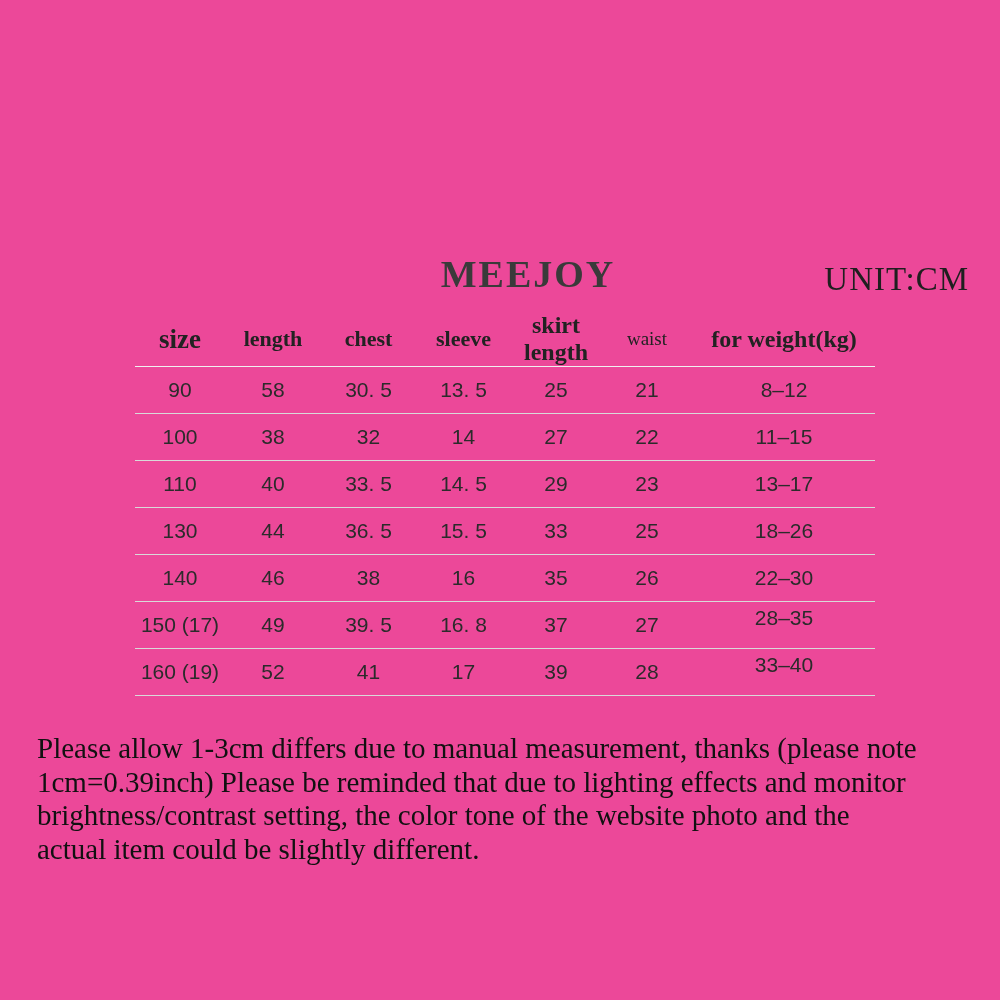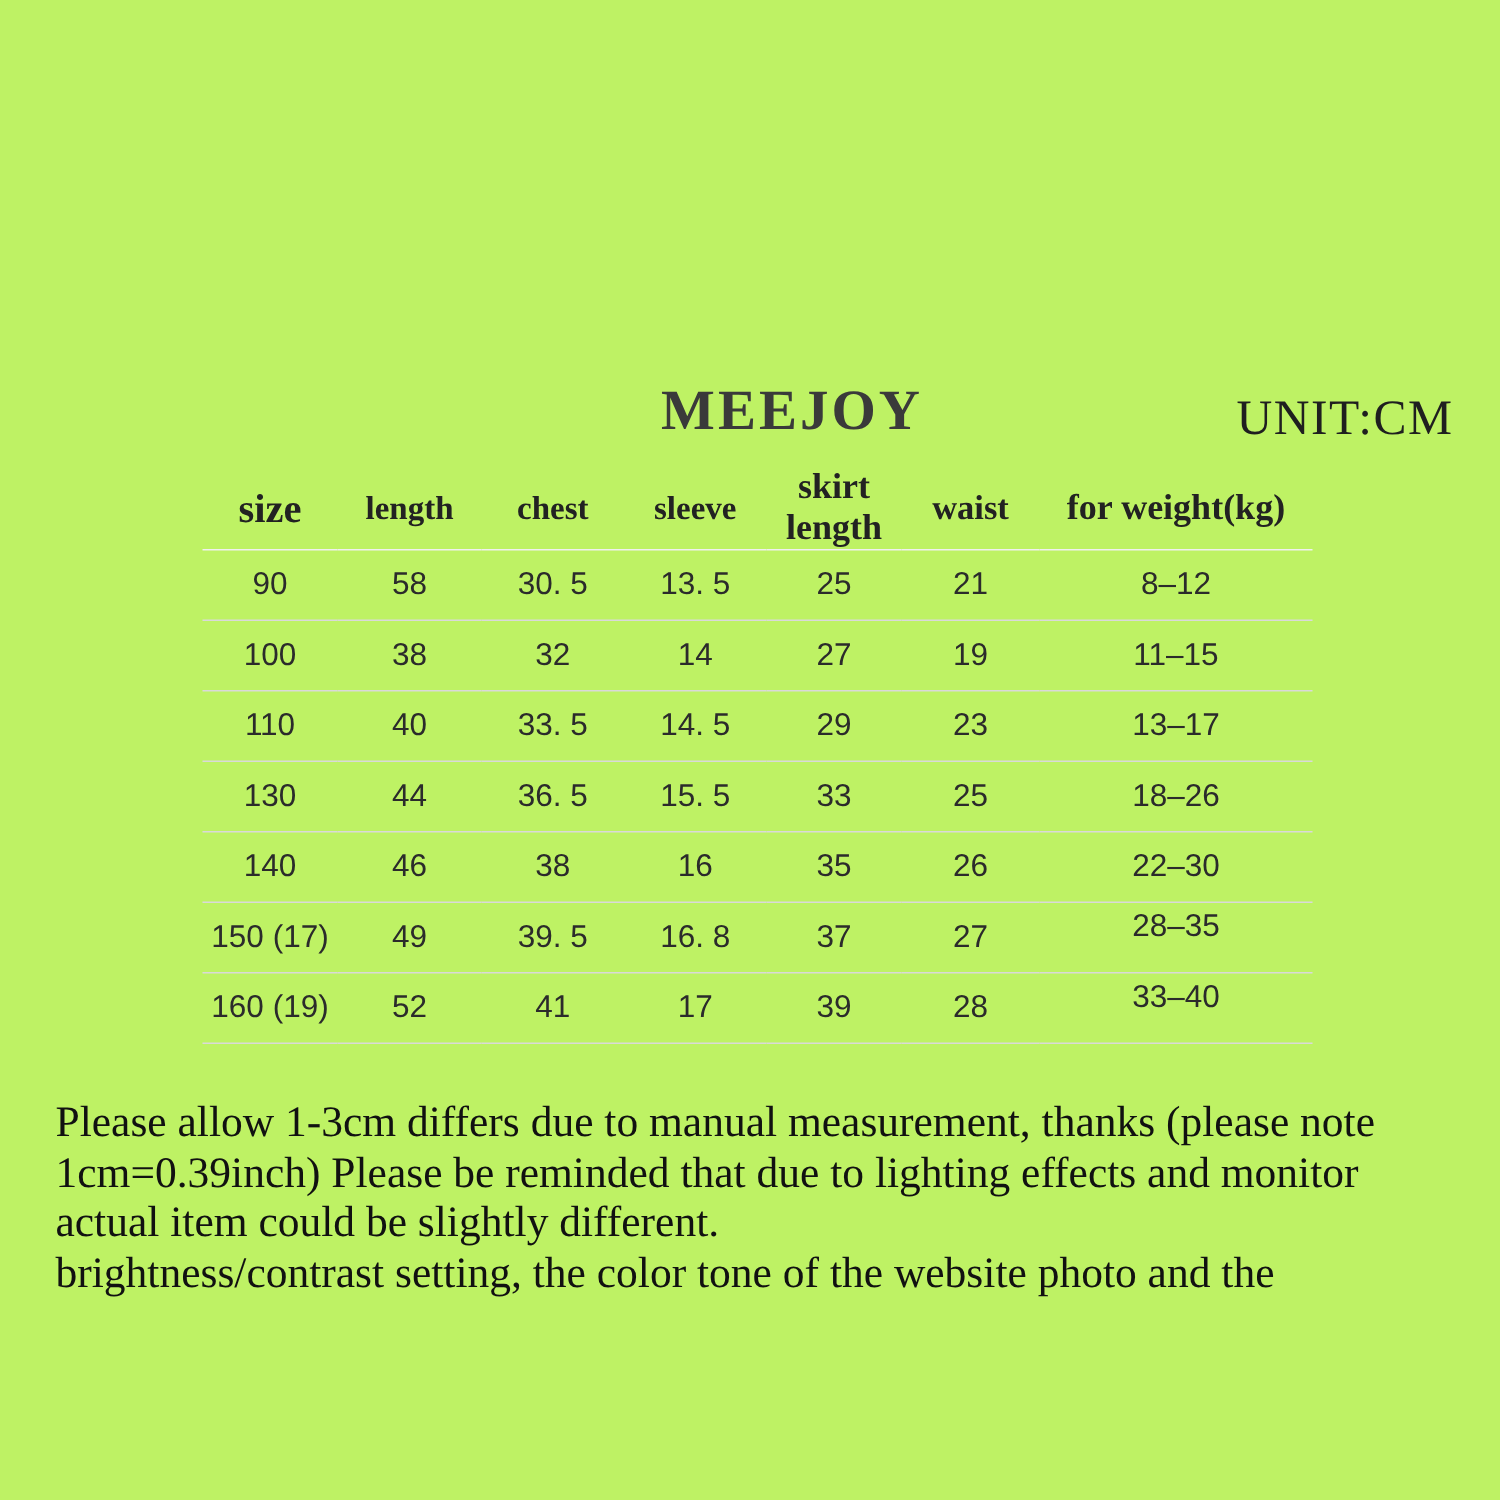--- a/index.html
+++ b/index.html
@@ -1,17 +1,17 @@
 <!DOCTYPE html>
 <html><head>
 <meta charset="utf-8">
 <style>
   html,body{margin:0;padding:0;background:#ffffff;}
   .canvas{
-    position:relative;width:1000px;height:1000px;background:#bef264;overflow:hidden;
+    position:relative;width:1000px;height:1000px;background:#ec4899;overflow:hidden;
     font-family:"Liberation Serif",serif;
   }
   .brand{
     position:absolute;top:252px;left:528px;transform:translateX(-50%);
     font-family:"Liberation Serif",serif;font-weight:700;font-size:38px;
     letter-spacing:2px;color:#3a3a3a;white-space:nowrap;
   }
   .unit{
     position:absolute;top:261px;right:31px;
     font-family:"Liberation Serif",serif;font-size:33px;color:#1f1f1f;
@@ -22,21 +22,21 @@
     border-collapse:collapse;table-layout:fixed;
   }
   .size-table th,.size-table td{text-align:center;padding:0;vertical-align:middle;}
   .size-table thead th{
     height:38px;border-bottom:1px solid #f0f0f0;color:#222222;
     font-family:"Liberation Serif",serif;
   }
   th.h-size{font-size:27px;font-weight:700;}
   th.h-std{font-size:22px;font-weight:700;}
   th.h-small{font-size:24px;font-weight:700;}
-  th.h-waist{font-size:23px;font-weight:700;font-family:"Liberation Sans",sans-serif;}
+  th.h-waist{font-size:19px;font-weight:400;font-family:"Liberation Sans",sans-serif;}
   .size-table tbody td{
     height:46px;border-bottom:1px solid #d9d9d9;
     font-family:"Liberation Sans",sans-serif;font-size:21px;color:#2b2b2b;margin-top:24px;
   }
   td.raised{position:relative;top:-7px;}
   .note{
     position:absolute;left:37px;top:732px;width:945px;
     font-family:"Liberation Serif",serif;font-size:29px;line-height:33.5px;
     color:#111111;
   }
@@ -80,21 +80,21 @@
         <td>25</td>
         <td>21</td>
         <td>8–12</td>
       </tr>
       <tr>
         <td>100</td>
         <td>38</td>
         <td>32</td>
         <td>14</td>
         <td>27</td>
-        <td>19</td>
+        <td>22</td>
         <td>11–15</td>
       </tr>
       <tr>
         <td>110</td>
         <td>40</td>
         <td>33. 5</td>
         <td>14. 5</td>
         <td>29</td>
         <td>23</td>
         <td>13–17</td>
@@ -134,17 +134,17 @@
         <td>39</td>
         <td>28</td>
         <td class="raised">33–40</td>
       </tr>
     </tbody>
   </table>
 
   <div class="note">
     <div>Please allow 1-3cm differs due to manual measurement, thanks (please note</div>
     <div>1cm=0.39inch) Please be reminded that due to lighting effects and monitor</div>
+    <div>brightness/contrast setting, the color tone of the website photo and the</div>
     <div>actual item could be slightly different.</div>
-    <div>brightness/contrast setting, the color tone of the website photo and the</div>
   </div>
 
 </div>
 
 </body></html>

